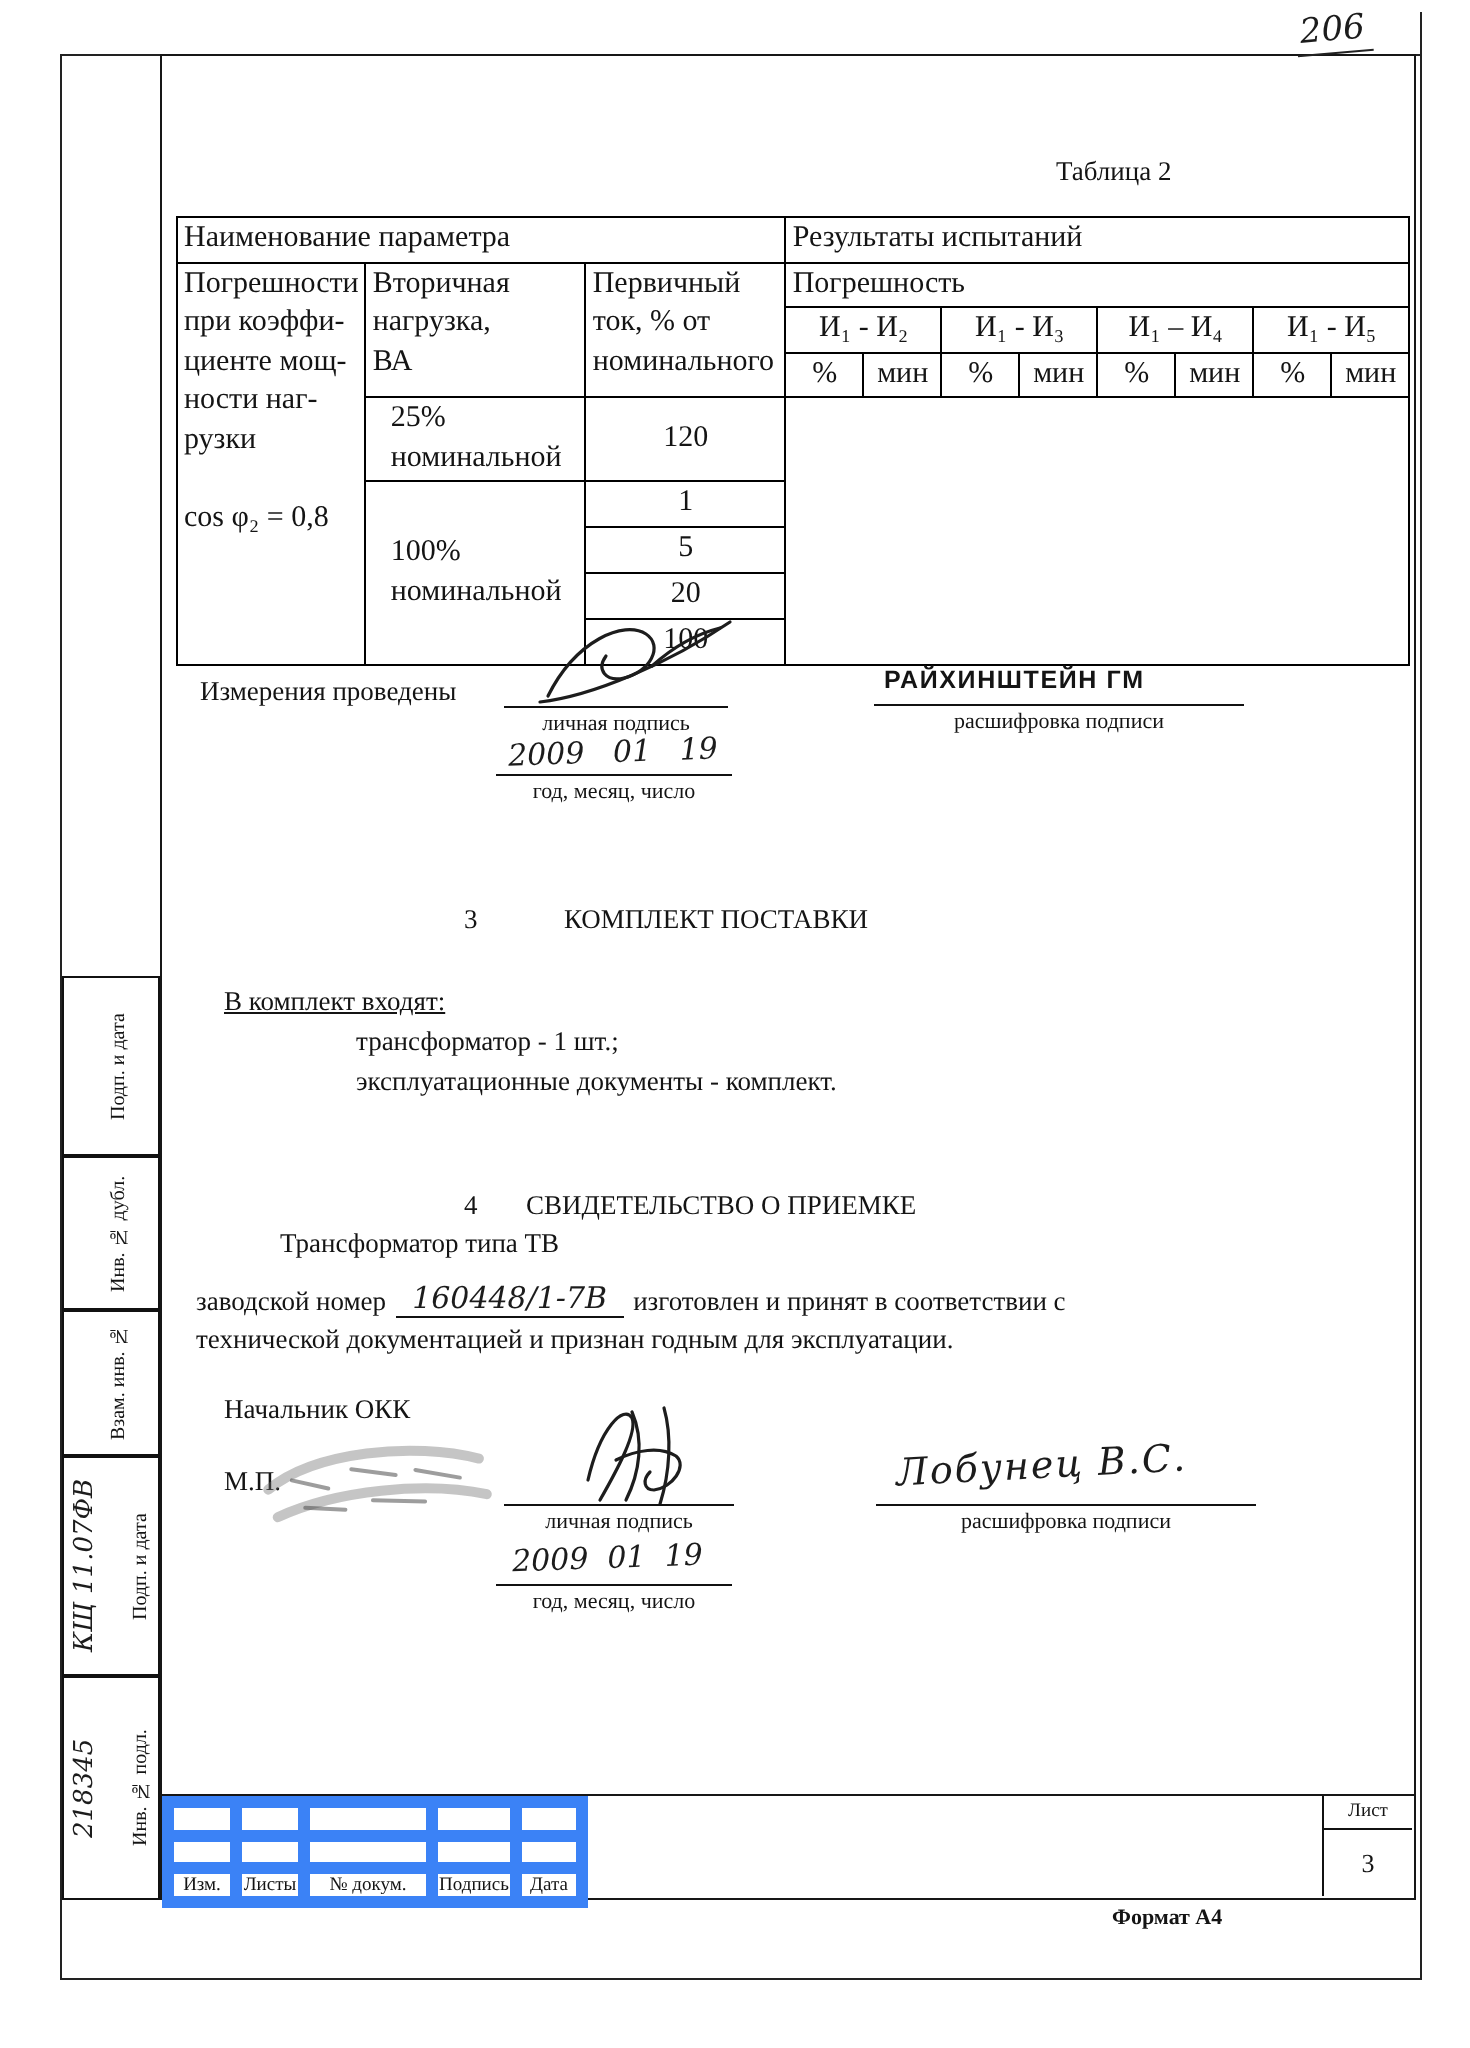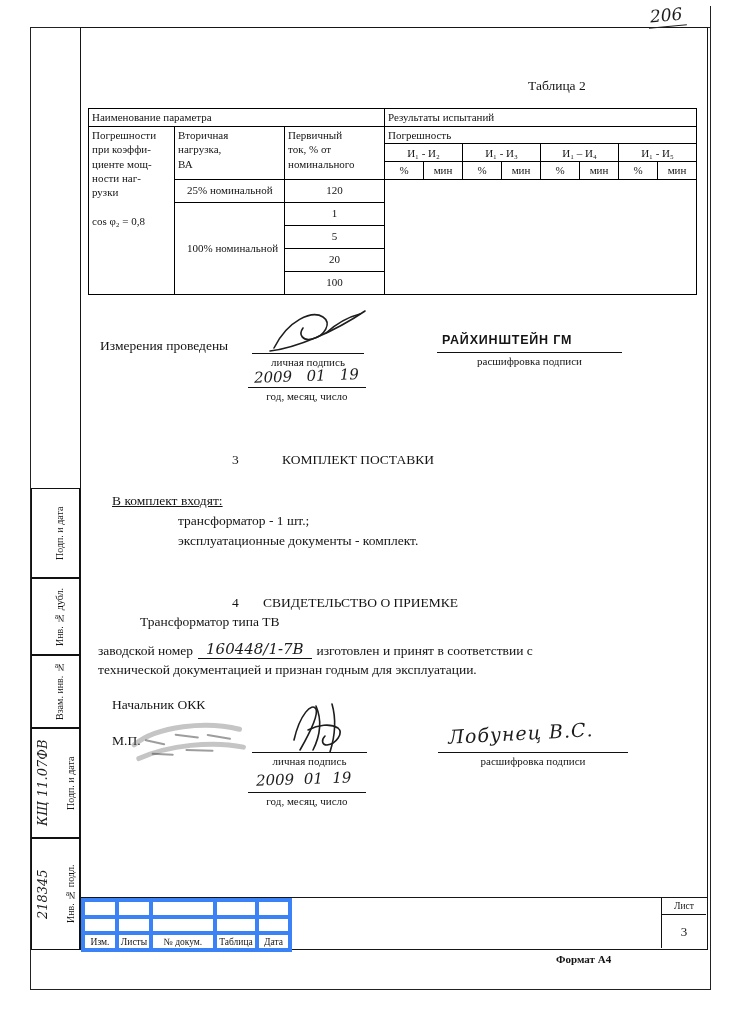--- a/index.html
+++ b/index.html
@@ -11,38 +11,38 @@
   .vline { position:absolute; width:1px; background:#222; }
   .main-frame { position:absolute; left:80px; top:27px; width:628px; height:923px; border:1.5px solid #161616; }
   .pre { white-space:pre; }
   .pre-line { white-space:pre-line; }
   .hw { font-style:italic; font-family:"DejaVu Serif",serif; color:#1c1c1c; }
   .sigline { position:absolute; border-top:1.2px solid #111; height:0; }
   .cap { position:absolute; font-size:11px; text-align:center; }
   .body-text { font-size:13.5px; }
 
   
-  table.t2 { position:absolute; left:88px; top:108px; border-collapse:collapse; table-layout:fixed; font-size:11px; line-height:1.3; }
+  table.t2 { position:absolute; left:88px; top:108px; border-collapse:collapse; table-layout:fixed; font-size:15px; line-height:1.3; }
   .t2 td { border:1px solid #000; padding:1px 3px; vertical-align:top; }
   .t2 .al { text-align:left; }
   .t2 tr.ctr td { text-align:center; vertical-align:middle; }
   .t2 td.cc { text-align:center; vertical-align:middle; }
   .t2 td.vmid { vertical-align:middle;padding-left:12px; }
 
   
   .mbox { position:absolute; left:31px; width:49px; border:1px solid #111; background:#fff; }
   .vlabel, .vvalue { position:absolute; top:0; height:100%; display:flex; align-items:center; justify-content:center;
       writing-mode:vertical-rl; transform:rotate(180deg); }
   .vlabel { font-size:10px; }
   .vvalue { font-size:13px; }
 
   
   .tb { position:absolute; left:80px; top:897px; width:628px; height:53px; border:1.5px solid #161616; }
   table.tbl-left { border-collapse:collapse; table-layout:fixed; position:absolute; left:0; top:0; }
-  .tbl-left td { border:4px solid #3b82f6; font-size:9.5px; text-align:center; vertical-align:middle; padding:0; }
+  .tbl-left td { border:6px solid #3b82f6; font-size:9.5px; text-align:center; vertical-align:middle; padding:0; }
   .docnum { position:absolute; left:207px; top:0; width:373px; height:50px; border-left:1px solid #111;
       display:flex; align-items:center; justify-content:center; font-size:15px; font-weight:600; letter-spacing:1px; }
   .sheetbox { position:absolute; left:580px; top:0; width:45px; height:50px; border-left:1px solid #111; }
   .sheetbox .lbl { height:17px; border-bottom:1px solid #111; display:flex; align-items:center; justify-content:center; font-size:9.5px; }
   .sheetbox .num { height:33px; display:flex; align-items:center; justify-content:center; font-size:13px; }
 
   .heading-num { font-size:13.5px; }
   .bold-name { font-family:"Liberation Sans","DejaVu Sans",sans-serif; font-weight:700; font-size:12.5px; letter-spacing:0.8px; }
 
   .fill-line { flex:1; border-bottom:1.1px solid #111; position:relative; }
@@ -253,21 +253,21 @@
             <td></td>
             <td></td>
             <td></td>
             <td></td>
             <td></td>
           </tr>
       <tr style="height:17px">
         <td>Изм.</td>
         <td>Листы</td>
         <td>№ докум.</td>
-        <td>Таблица</td>
+        <td>Подпись</td>
         <td>Дата</td>
       </tr>
     </tbody>
       </table>
     <div class="sheetbox">
       <div class="lbl">Лист</div>
       <div class="num">3</div>
     </div>
   </div>
 

